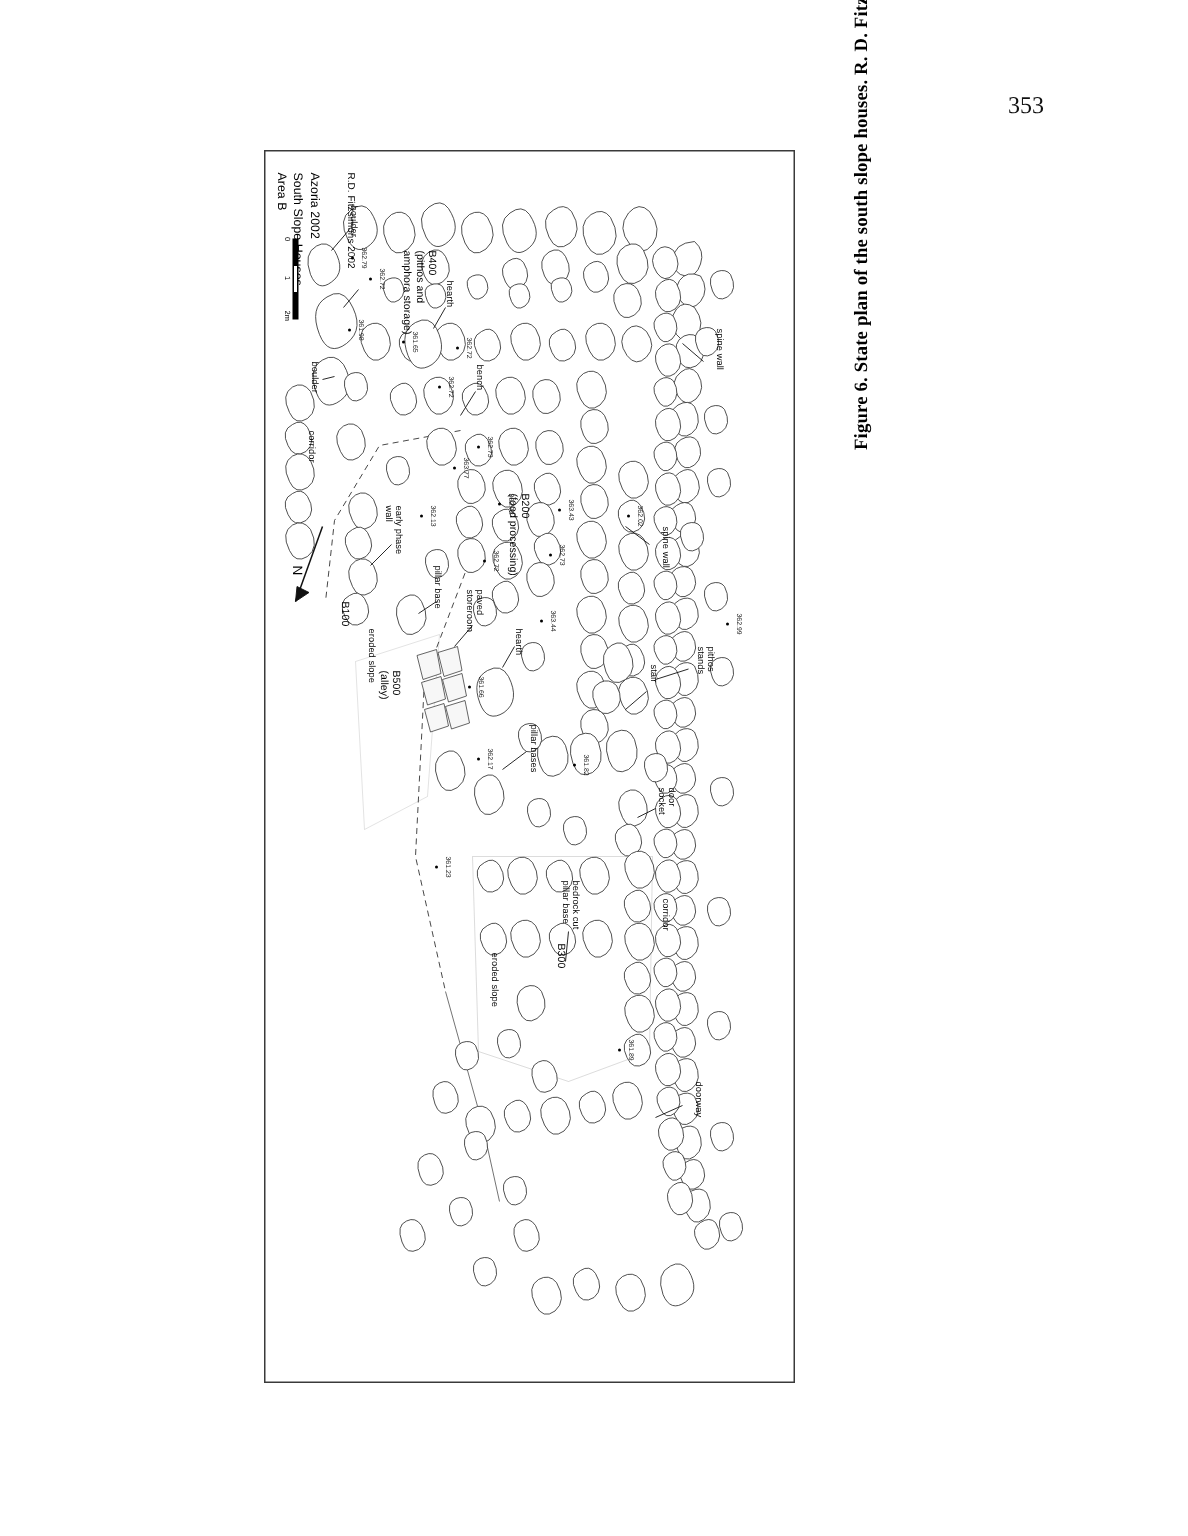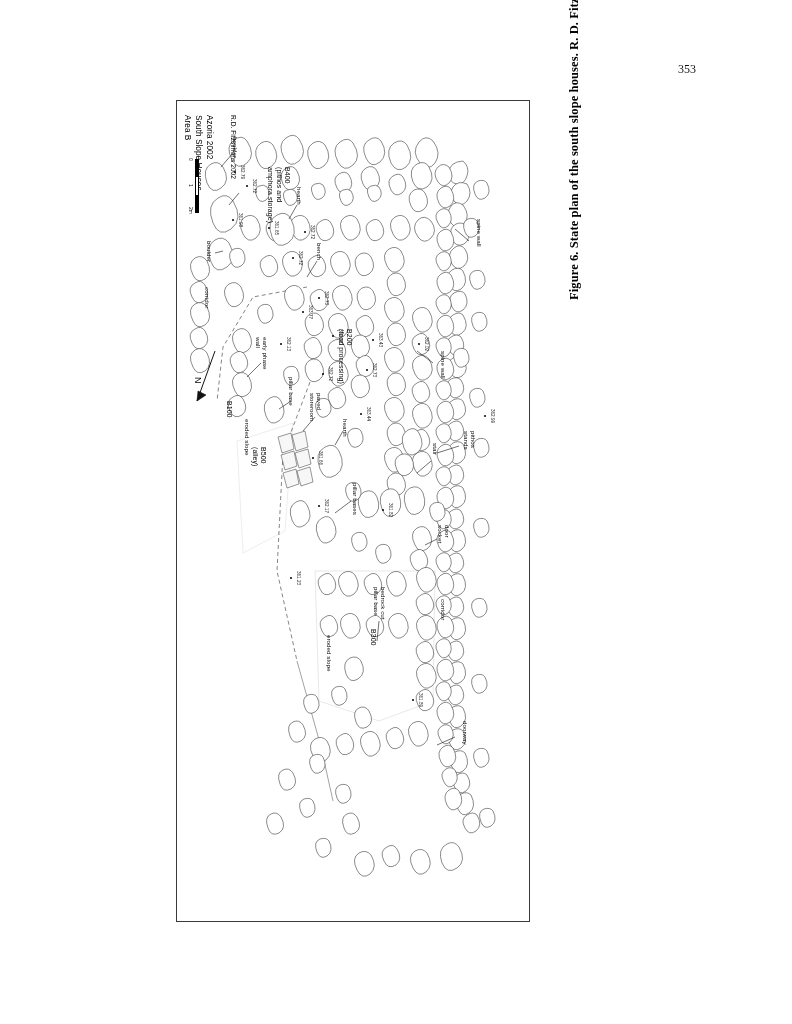--- a/index.html
+++ b/index.html
@@ -15,21 +15,21 @@
     color: #000;
     overflow: hidden;
   }
 
   
   .page-number {
     position: absolute;
     top: 62px;
     right: 96px;
     font-family: "Liberation Serif", serif;
-    font-size: 12px;
+    font-size: 16px;
     color: #111;
   }
 
   
   .caption {
     position: absolute;
     left: 567px;
     top: 300px;
     width: 420px;
     transform: rotate(-90deg);

